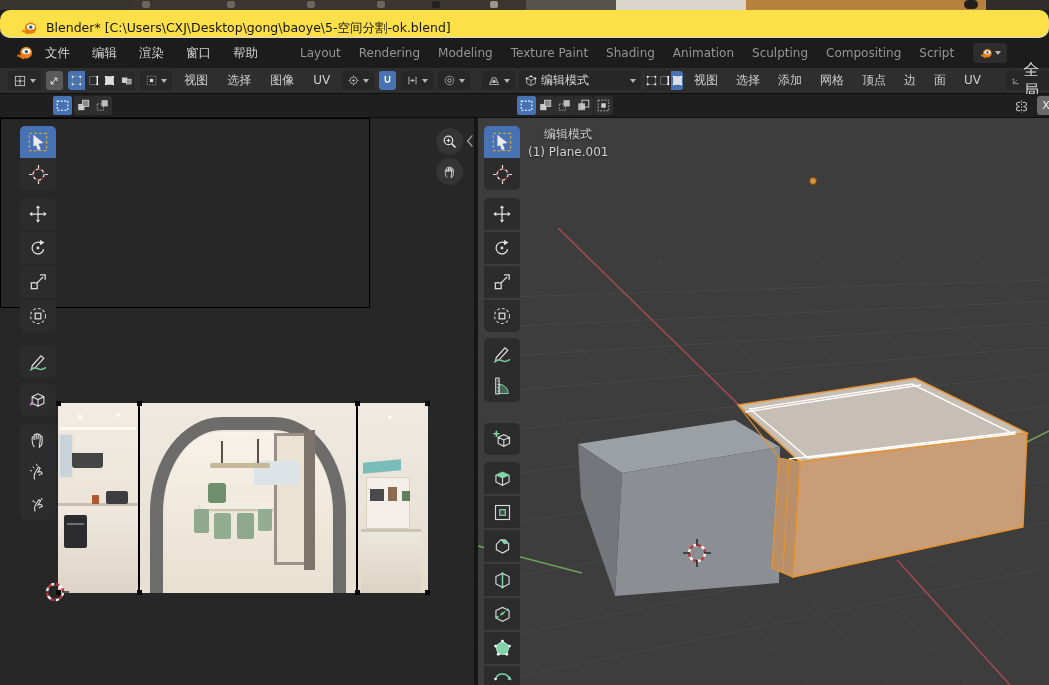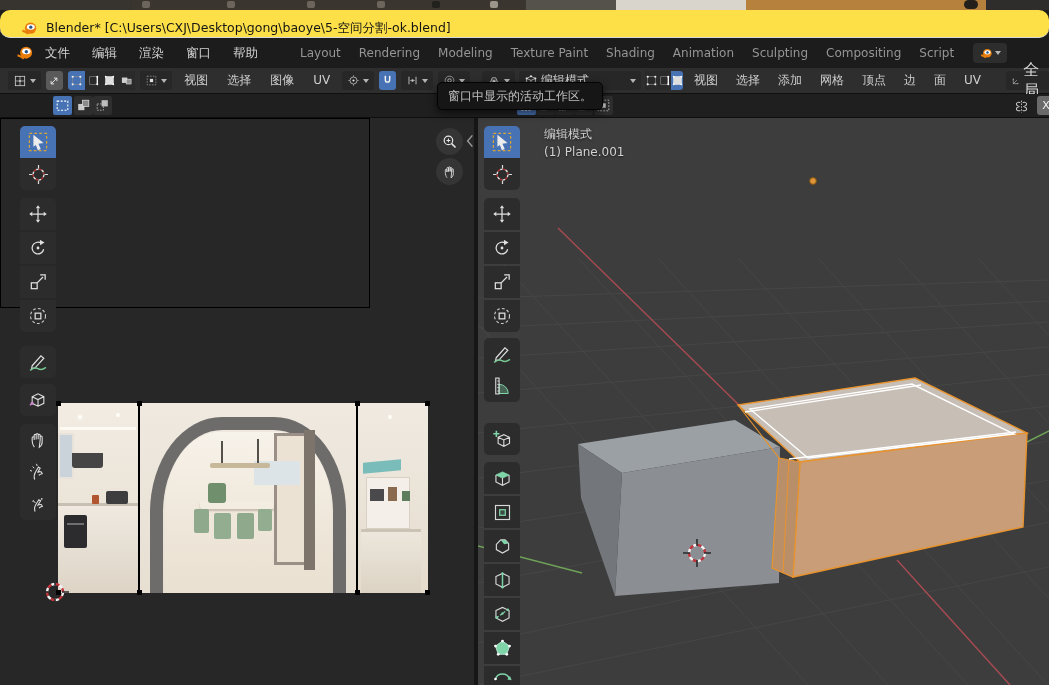--- a/index.html
+++ b/index.html
@@ -708,21 +708,21 @@
 
       <circle cx="335" cy="63" r="3.4" fill="#e09438" stroke="#7a5012" stroke-width="1"></circle>
 
       <g transform="translate(204,420)">
         <use href="#i-cursor2d" width="30" height="30"></use>
       </g>
     </svg>
 
     
     <div class="abs vptext" style="left:66px;top:8px">编辑模式</div>
-    <div class="abs vptext" style="left:66px;top:27px">(1) Plane.001</div>
+    <div class="abs vptext" style="left:50px;top:27px">(1) Plane.001</div>
 
     
     <div>
       <span class="tbtn tbcolR active rtop" style="top:8px">
           <svg width="22" height="22" viewBox="0 0 24 24">
             <use href="#i-dashbox"></use>
             <use href="#i-arrow"></use>
           </svg>
         </span>
       <span class="tbtn tbcolR rbot" style="top:40px">
@@ -796,15 +796,14 @@
           </svg>
         </span>
       <span class="tbtn tbcolR" style="top:548px;height:19px;overflow:hidden">
           <svg width="21" height="21" viewBox="0 0 24 24">
             <use href="#i-spin"></use>
           </svg>
         </span>
     </div>
   </div>
 
-  <div class="abs tooltip">窗口中显示的活动工作区。</div>
 
 </div>
 
 </body></html>

